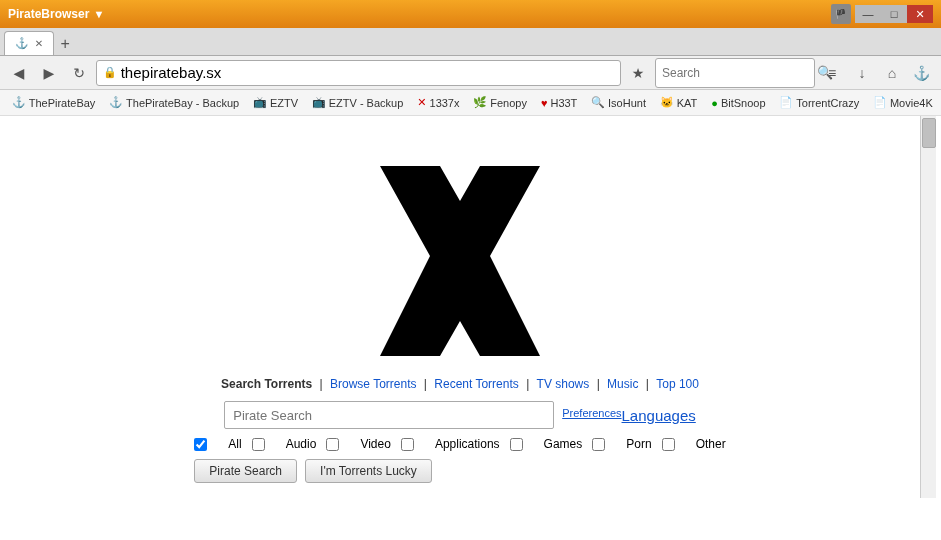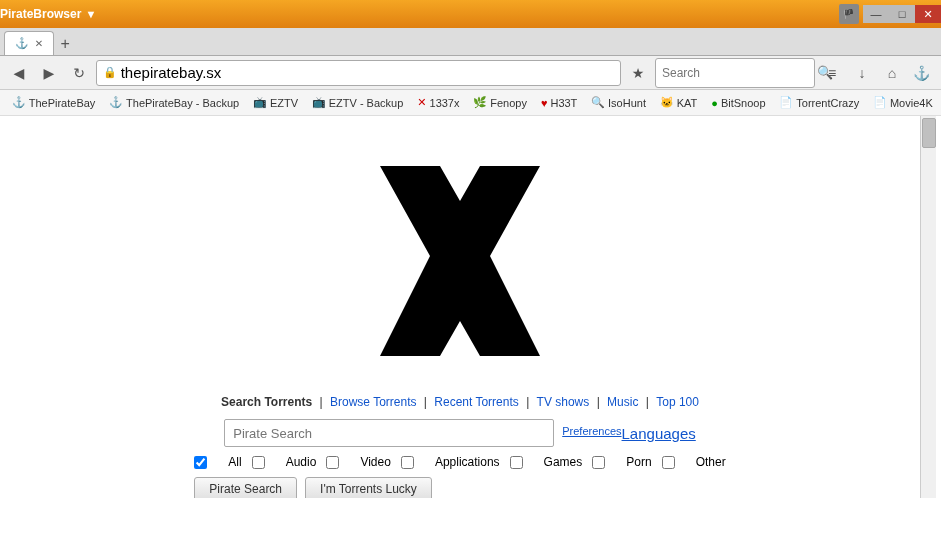--- a/index.html
+++ b/index.html
@@ -4,21 +4,21 @@
   <style>
     * { margin: 0; padding: 0; box-sizing: border-box; }
     body { font-family: Arial, sans-serif; font-size: 12px; background: #fff; width: 941px; height: 540px; overflow: hidden; }
 
     
     #titlebar {
       background: linear-gradient(to bottom, #f5a623, #e08010);
       height: 28px;
       display: flex;
       align-items: center;
-      padding: 0 0;
+      padding: 0 8px;
       user-select: none;
     }
     .title-btn {
       width: 26px;
       height: 18px;
       border: none;
       cursor: pointer;
       font-size: 11px;
       display: flex;
       align-items: center;
@@ -173,21 +173,21 @@
     
     #logo-x {
       margin-top: 30px;
       width: 160px;
       height: 190px;
     }
 
     
     #search-section {
       text-align: center;
-      margin-top: 26px;
+      margin-top: 8px;
     }
     #search-nav {
       font-size: 12px;
       color: #333;
       margin-bottom: 10px;
     }
     #search-nav a, .snav-link {
       color: #1155cc;
       text-decoration: none;
       cursor: pointer;

